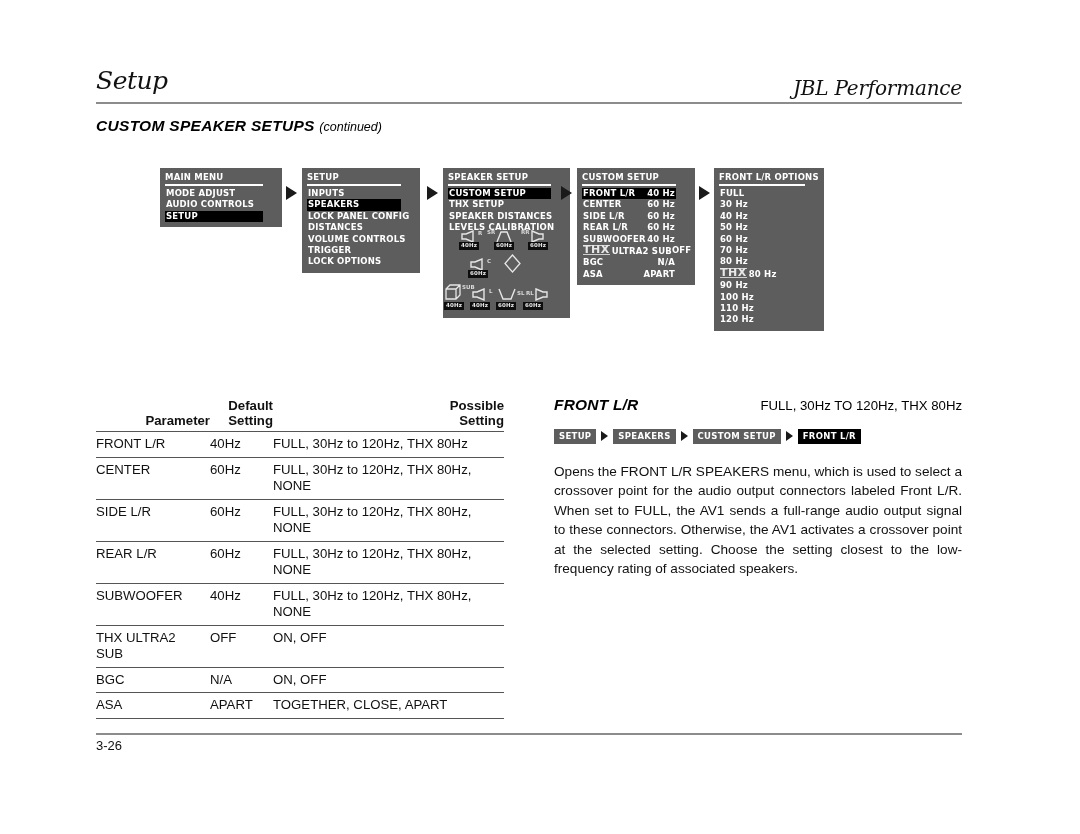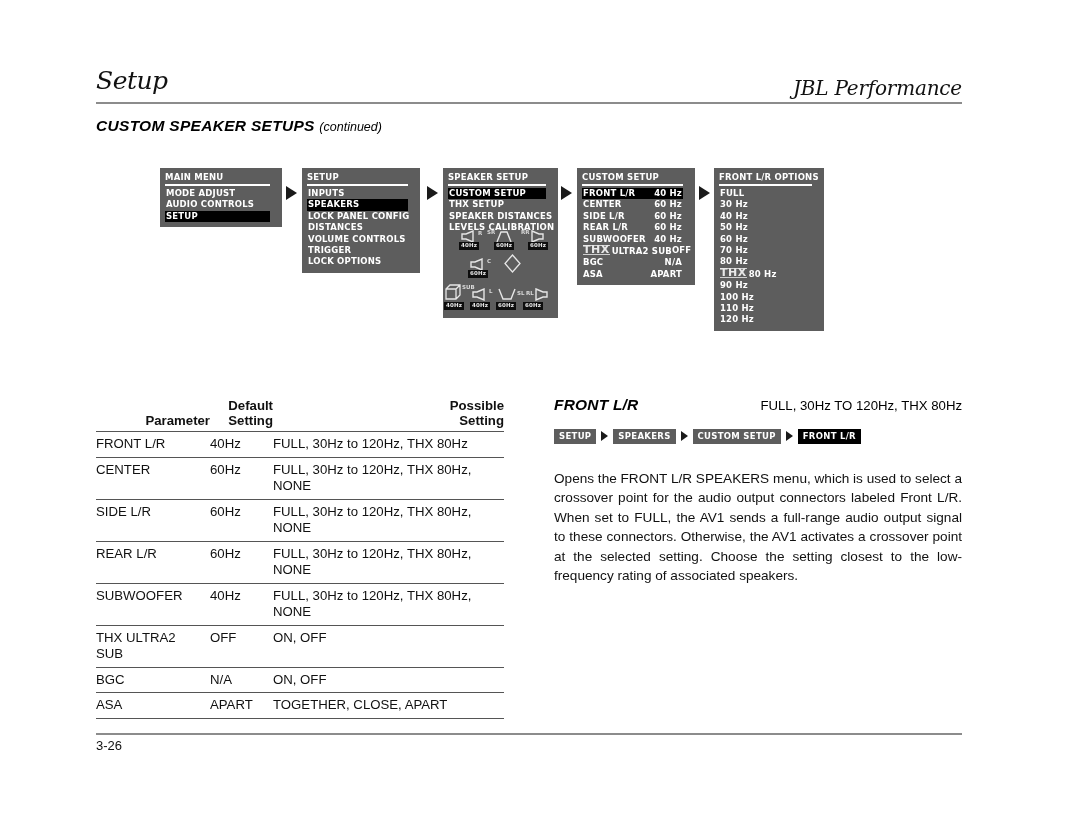--- a/index.html
+++ b/index.html
@@ -70,21 +70,21 @@
     font-size: 12.5px;
     font-weight: normal;
     font-style: italic;
     letter-spacing: 0;
   }
 
   
   .osd {
     position: absolute;
     background: #5d5d5d;
-    padding: 4px 12px 5px 5px;
+    padding: 4px 19px 5px 5px;
     box-sizing: border-box;
     font-family: "DejaVu Sans", sans-serif;
   }
   .osd-title {
     font-size: 8.5px;
     font-weight: bold;
     color: #ffffff;
     letter-spacing: 0.2px;
     line-height: 11px;
     white-space: nowrap;
@@ -128,21 +128,21 @@
     line-height: 7px;
     padding: 0 0 1px 0;
     margin-right: 2px;
     vertical-align: 1px;
     color: #e8e8e8;
   }
 
   
   #osd-main-menu   { left: 160px; top: 168px; width: 122px; }
   #osd-setup       { left: 302px; top: 168px; width: 118px; }
-  #osd-speaker-setup { left: 443px; top: 168px; width: 115px; height: 150px; }
+  #osd-speaker-setup { left: 443px; top: 168px; width: 127px; height: 150px; }
   #osd-custom-setup{ left: 577px; top: 168px; width: 118px; }
   #osd-front-speakers { left: 714px; top: 168px; width: 110px; }
 
   
   .osd-arrow {
     position: absolute;
     width: 0; height: 0;
     border-left: 11px solid #1a1a1a;
     border-top: 7px solid transparent;
     border-bottom: 7px solid transparent;
@@ -258,21 +258,21 @@
   }
   .bc-chip.active { background: #000000; }
   .bc-sep {
     width: 0; height: 0;
     border-left: 7px solid #1a1a1a;
     border-top: 5px solid transparent;
     border-bottom: 5px solid transparent;
     margin: 0 5px;
   }
   #rc-body {
-    margin-top: 25px;
+    margin-top: 18px;
     font-size: 13.6px;
     line-height: 19.4px;
     text-align: justify;
     color: #111;
     width: 408px;
   }
 
   
   #footer-rule {
     position: absolute;

